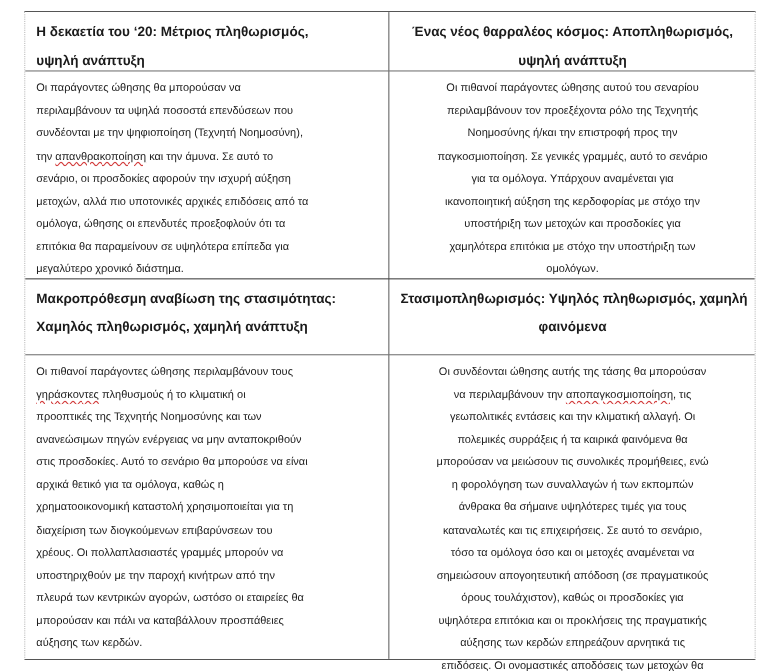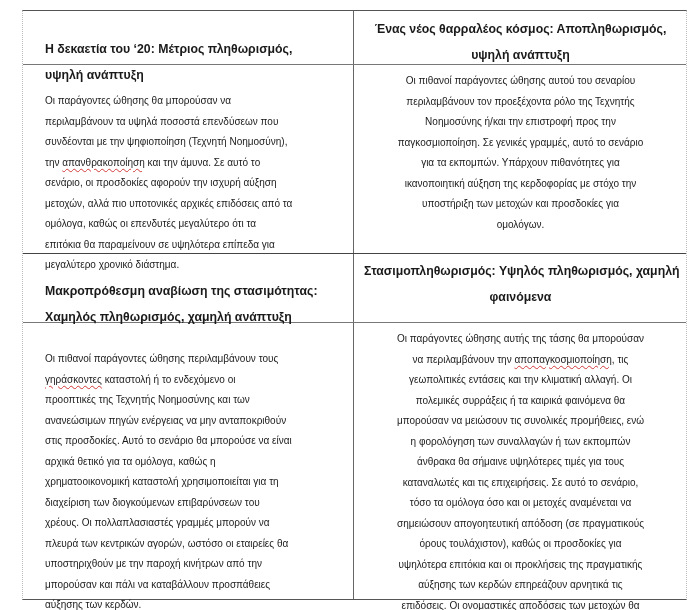--- a/index.html
+++ b/index.html
@@ -35,21 +35,21 @@
       width: 0;
       border-left: 1.5px solid #666;
     }
     .cell {
       position: absolute;
       box-sizing: border-box;
       padding: 0 10px;
       font-size: 10px;
       line-height: 20.5px;
     }
-    .cell.left { left: 12px; width: 330px; margin-top: 20px; }
+    .cell.left { left: 0; width: 330px; }
     .cell.right { left: 331px; width: 333px; text-align: center; }
 
     .head {
       font-weight: bold;
       font-size: 12.3px;
     }
     .head-row-1 { top: 4px; height: 50px; }
     .body-row-1 { top: 60px; height: 180px; }
     .head-row-2 { top: 246px; height: 50px; }
     .body-row-2 { top: 318px; height: 270px; }
@@ -88,66 +88,67 @@
       <span class="line">Η δεκαετία του ‘20: Μέτριος πληθωρισμός,</span>
       <span class="line">υψηλή ανάπτυξη</span>
     </div>
   <div class="cell left body body-row-1">
       <span class="line">Οι παράγοντες ώθησης θα μπορούσαν να</span>
       <span class="line">περιλαμβάνουν τα υψηλά ποσοστά επενδύσεων που</span>
       <span class="line">συνδέονται με την ψηφιοποίηση (Τεχνητή Νοημοσύνη),</span>
       <span class="line"><span>την </span><span class="spell">απανθρακοποίηση</span><span> και την άμυνα. Σε αυτό το</span></span>
       <span class="line">σενάριο, οι προσδοκίες αφορούν την ισχυρή αύξηση</span>
       <span class="line">μετοχών, αλλά πιο υποτονικές αρχικές επιδόσεις από τα</span>
-      <span class="line">ομόλογα, καθώς οι επενδυτές μεγαλύτερο ότι τα</span>
+      <span class="line">ομόλογα, ώθησης οι επενδυτές προεξοφλούν ότι τα</span>
       <span class="line">επιτόκια θα παραμείνουν σε υψηλότερα επίπεδα για</span>
       <span class="line">μεγαλύτερο χρονικό διάστημα.</span>
     </div>
 
   <div class="cell right head head-row-1">
       <span class="line">Ένας νέος θαρραλέος κόσμος: Αποπληθωρισμός,</span>
       <span class="line">υψηλή ανάπτυξη</span>
     </div>
   <div class="cell right body body-row-1">
       <span class="line">Οι πιθανοί παράγοντες ώθησης αυτού του σεναρίου</span>
       <span class="line">περιλαμβάνουν τον προεξέχοντα ρόλο της Τεχνητής</span>
       <span class="line">Νοημοσύνης ή/και την επιστροφή προς την</span>
       <span class="line">παγκοσμιοποίηση. Σε γενικές γραμμές, αυτό το σενάριο</span>
-      <span class="line">για τα εκπομπών. Υπάρχουν πιθανότητες για</span>
+      <span class="line">για τα ομόλογα. Υπάρχουν αναμένεται για</span>
       <span class="line">ικανοποιητική αύξηση της κερδοφορίας με στόχο την</span>
       <span class="line">υποστήριξη των μετοχών και προσδοκίες για</span>
+      <span class="line">χαμηλότερα επιτόκια με στόχο την υποστήριξη των</span>
       <span class="line">ομολόγων.</span>
     </div>
 
   <div class="cell left head head-row-2">
       <span class="line">Μακροπρόθεσμη αναβίωση της στασιμότητας:</span>
       <span class="line">Χαμηλός πληθωρισμός, χαμηλή ανάπτυξη</span>
     </div>
   <div class="cell left body body-row-2">
       <span class="line">Οι πιθανοί παράγοντες ώθησης περιλαμβάνουν τους</span>
-      <span class="line"><span></span><span class="spell">γηράσκοντες</span><span> καταστολή ή το ενδεχόμενο οι</span></span>
+      <span class="line"><span></span><span class="spell">γηράσκοντες</span><span> πληθυσμούς ή το κλιματική οι</span></span>
       <span class="line">προοπτικές της Τεχνητής Νοημοσύνης και των</span>
       <span class="line">ανανεώσιμων πηγών ενέργειας να μην ανταποκριθούν</span>
       <span class="line">στις προσδοκίες. Αυτό το σενάριο θα μπορούσε να είναι</span>
       <span class="line">αρχικά θετικό για τα ομόλογα, καθώς η</span>
       <span class="line">χρηματοοικονομική καταστολή χρησιμοποιείται για τη</span>
       <span class="line">διαχείριση των διογκούμενων επιβαρύνσεων του</span>
       <span class="line">χρέους. Οι πολλαπλασιαστές γραμμές μπορούν να</span>
+      <span class="line">υποστηριχθούν με την παροχή κινήτρων από την</span>
       <span class="line">πλευρά των κεντρικών αγορών, ωστόσο οι εταιρείες θα</span>
-      <span class="line">υποστηριχθούν με την παροχή κινήτρων από την</span>
       <span class="line">μπορούσαν και πάλι να καταβάλλουν προσπάθειες</span>
       <span class="line">αύξησης των κερδών.</span>
     </div>
 
   <div class="cell right head head-row-2">
       <span class="line">Στασιμοπληθωρισμός: Υψηλός πληθωρισμός, χαμηλή</span>
       <span class="line">φαινόμενα</span>
     </div>
   <div class="cell right body body-row-2">
-      <span class="line">Οι παράγοντες ώθησης αυτής της τάσης θα μπορούσαν</span>
+      <span class="line">Οι συνδέονται ώθησης αυτής της τάσης θα μπορούσαν</span>
       <span class="line"><span>να περιλαμβάνουν την </span><span class="spell">αποπαγκοσμιοποίηση</span><span>, τις</span></span>
       <span class="line">γεωπολιτικές εντάσεις και την κλιματική αλλαγή. Οι</span>
       <span class="line">πολεμικές συρράξεις ή τα καιρικά φαινόμενα θα</span>
       <span class="line">μπορούσαν να μειώσουν τις συνολικές προμήθειες, ενώ</span>
       <span class="line">η φορολόγηση των συναλλαγών ή των εκπομπών</span>
       <span class="line">άνθρακα θα σήμαινε υψηλότερες τιμές για τους</span>
       <span class="line">καταναλωτές και τις επιχειρήσεις. Σε αυτό το σενάριο,</span>
       <span class="line">τόσο τα ομόλογα όσο και οι μετοχές αναμένεται να</span>
       <span class="line">σημειώσουν απογοητευτική απόδοση (σε πραγματικούς</span>
       <span class="line">όρους τουλάχιστον), καθώς οι προσδοκίες για</span>

